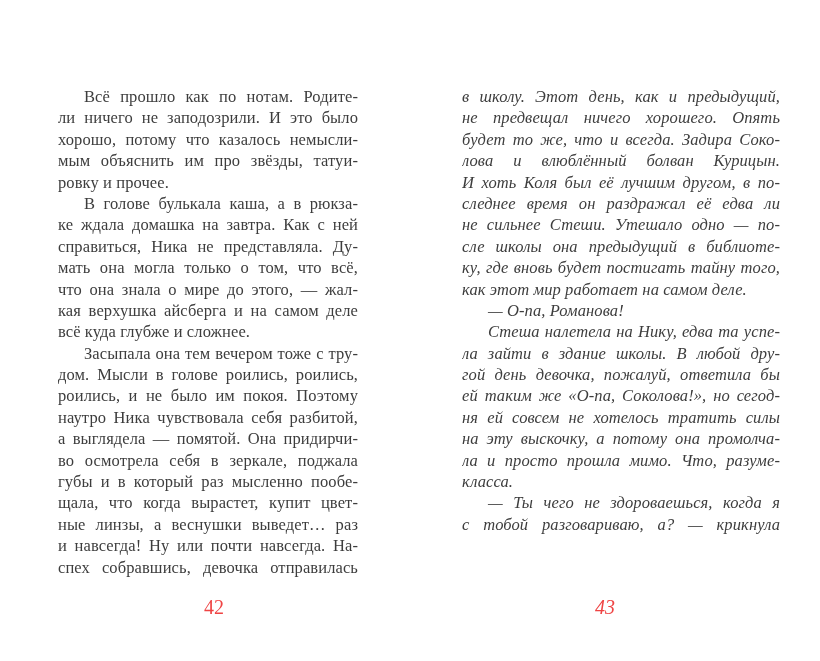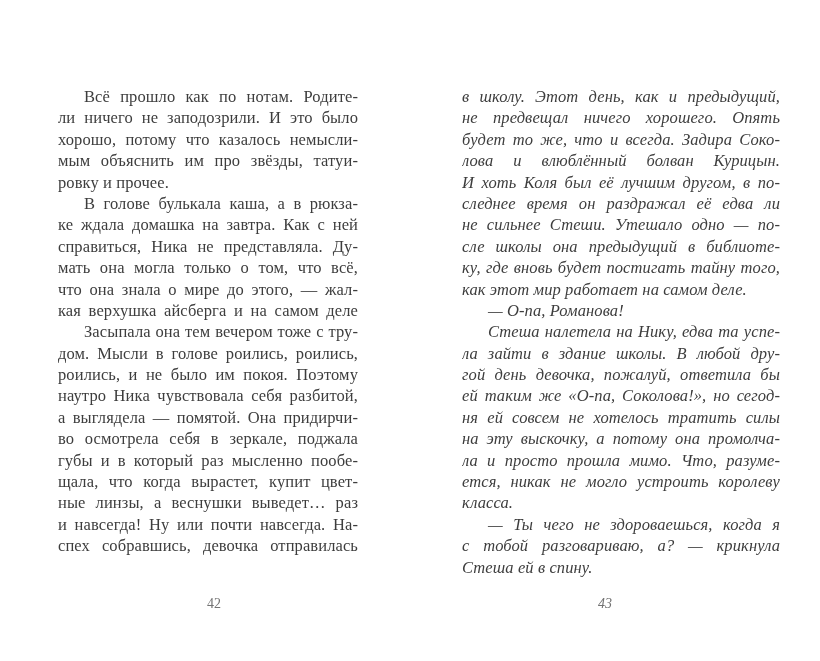--- a/index.html
+++ b/index.html
@@ -46,22 +46,22 @@
     letter-spacing: 0.1px;
   }
   .line.para-start { text-indent: 26px; }
   .line.para-end   { text-align-last: left; }
 
   .page-number {
     position: absolute;
     top: 576px;
     width: 60px;
     text-align: center;
-    font-size: 14px;
-    color: #737373;
+    font-size: 20px;
+    color: #ef4444;
   }
   .page-left  .page-number { left: 184px; }
   .page-right .page-number { left: 165px; }
 </style>
 </head>
 <body>
 
 <div class="spread">
 
   <section class="page page-left">
@@ -70,20 +70,21 @@
         <div class="line">ли ничего не заподозрили. И это было</div>
         <div class="line">хорошо, потому что казалось немысли-</div>
         <div class="line">мым объяснить им про звёзды, татуи-</div>
         <div class="line para-end">ровку и прочее.</div>
         <div class="line para-start">В голове булькала каша, а в рюкза-</div>
         <div class="line">ке ждала домашка на завтра. Как с ней</div>
         <div class="line">справиться, Ника не представляла. Ду-</div>
         <div class="line">мать она могла только о том, что всё,</div>
         <div class="line">что она знала о мире до этого, — жал-</div>
         <div class="line">кая верхушка айсберга и на самом деле</div>
+        <div class="line para-end">всё куда глубже и сложнее.</div>
         <div class="line para-start">Засыпала она тем вечером тоже с тру-</div>
         <div class="line">дом. Мысли в голове роились, роились,</div>
         <div class="line">роились, и не было им покоя. Поэтому</div>
         <div class="line">наутро Ника чувствовала себя разбитой,</div>
         <div class="line">а выглядела — помятой. Она придирчи-</div>
         <div class="line">во осмотрела себя в зеркале, поджала</div>
         <div class="line">губы и в который раз мысленно пообе-</div>
         <div class="line">щала, что когда вырастет, купит цвет-</div>
         <div class="line">ные линзы, а веснушки выведет… раз</div>
         <div class="line">и навсегда! Ну или почти навсегда. На-</div>
@@ -105,22 +106,20 @@
         <div class="line">ку, где вновь будет постигать тайну того,</div>
         <div class="line para-end">как этот мир работает на самом деле.</div>
         <div class="line para-start para-end">— О-па, Романова!</div>
         <div class="line para-start">Стеша налетела на Нику, едва та успе-</div>
         <div class="line">ла зайти в здание школы. В любой дру-</div>
         <div class="line">гой день девочка, пожалуй, ответила бы</div>
         <div class="line">ей таким же «О-па, Соколова!», но сегод-</div>
         <div class="line">ня ей совсем не хотелось тратить силы</div>
         <div class="line">на эту выскочку, а потому она промолча-</div>
         <div class="line">ла и просто прошла мимо. Что, разуме-</div>
-        <div class="line">ется, никак не могло устроить королеву</div>
         <div class="line para-end">класса.</div>
         <div class="line para-start">— Ты чего не здороваешься, когда я</div>
         <div class="line">с тобой разговариваю, а? — крикнула</div>
-        <div class="line para-end">Стеша ей в спину.</div>
       </div>
     <div class="page-number">43</div>
   </section>
 
 </div>
 
 </body></html>

